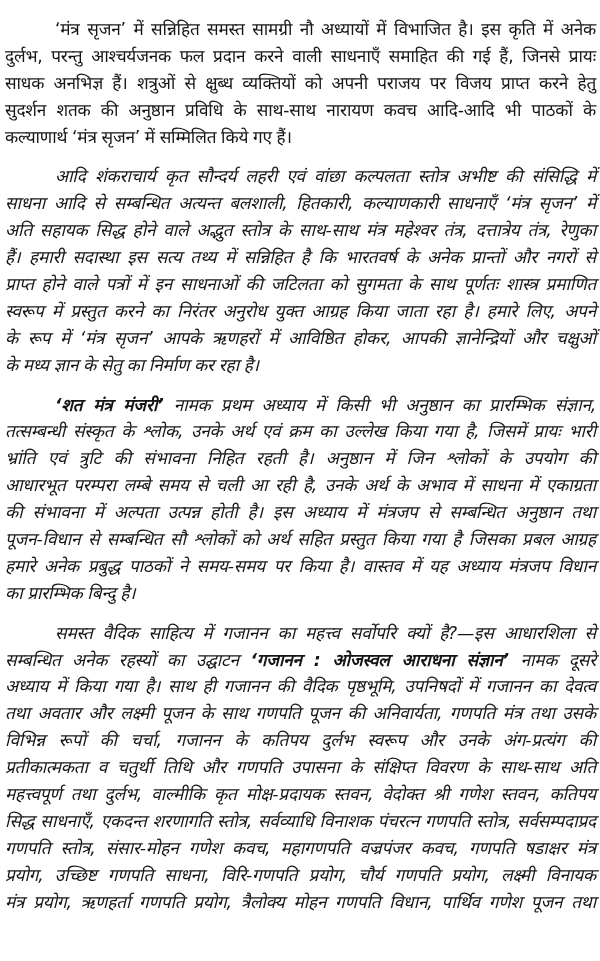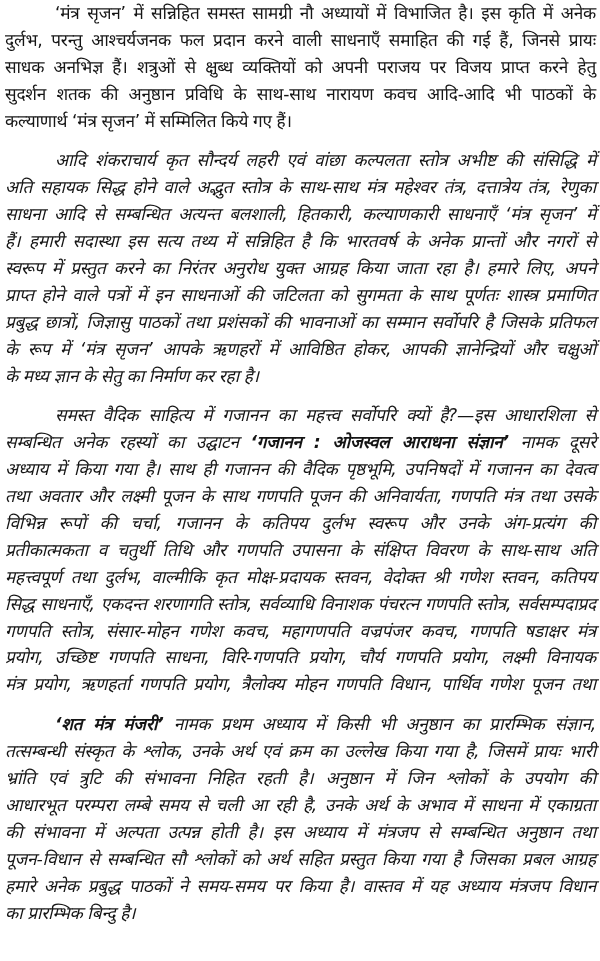--- a/index.html
+++ b/index.html
@@ -5,21 +5,21 @@
   html, body { margin:0; padding:0; }
   body {
     width:600px; height:961px; overflow:hidden;
     background:#ffffff;
     color:#151515;
     font-family:"DejaVu Sans", sans-serif;
   }
   .page {
     position:relative;
     width:600px; height:961px;
-    padding:0 4px 0 5px;
+    padding:16px 4px 0 5px;
     box-sizing:border-box;
   }
   .para { margin:0; }
   .para + .para { margin-top:13px;font-style:italic; }
   .line {
     display:block;
     font-size:17.2px;
     line-height:26.9px;
     height:26.9px;
     white-space:nowrap;
@@ -40,48 +40,47 @@
   <div class="para">
     <span class="line indent">‘मंत्र सृजन’ में सन्निहित समस्त सामग्री नौ अध्यायों में विभाजित है। इस कृति में अनेक</span>
     <span class="line">दुर्लभ, परन्तु आश्चर्यजनक फल प्रदान करने वाली साधनाएँ समाहित की गई हैं, जिनसे प्रायः</span>
     <span class="line">साधक अनभिज्ञ हैं। शत्रुओं से क्षुब्ध व्यक्तियों को अपनी पराजय पर विजय प्राप्त करने हेतु</span>
     <span class="line">सुदर्शन शतक की अनुष्ठान प्रविधि के साथ-साथ नारायण कवच आदि-आदि भी पाठकों के</span>
     <span class="line last">कल्याणार्थ ‘मंत्र सृजन’ में सम्मिलित किये गए हैं।</span>
   </div>
 
   <div class="para">
     <span class="line indent">आदि शंकराचार्य कृत सौन्दर्य लहरी एवं वांछा कल्पलता स्तोत्र अभीष्ट की संसिद्धि में</span>
+    <span class="line">साधना आदि से सम्बन्धित अत्यन्त बलशाली, हितकारी, कल्याणकारी साधनाएँ ‘मंत्र सृजन’ में</span>
     <span class="line">अति सहायक सिद्ध होने वाले अद्भुत स्तोत्र के साथ-साथ मंत्र महेश्वर तंत्र, दत्तात्रेय तंत्र, रेणुका</span>
-    <span class="line">साधना आदि से सम्बन्धित अत्यन्त बलशाली, हितकारी, कल्याणकारी साधनाएँ ‘मंत्र सृजन’ में</span>
     <span class="line">हैं। हमारी सदास्था इस सत्य तथ्य में सन्निहित है कि भारतवर्ष के अनेक प्रान्तों और नगरों से</span>
+    <span class="line">प्राप्त होने वाले पत्रों में इन साधनाओं की जटिलता को सुगमता के साथ पूर्णतः शास्त्र प्रमाणित</span>
     <span class="line">स्वरूप में प्रस्तुत करने का निरंतर अनुरोध युक्त आग्रह किया जाता रहा है। हमारे लिए, अपने</span>
-    <span class="line">प्राप्त होने वाले पत्रों में इन साधनाओं की जटिलता को सुगमता के साथ पूर्णतः शास्त्र प्रमाणित</span>
-    <span class="line">प्रबुद्ध छात्रों, जिज्ञासु पाठकों तथा प्रशंसकों की भावनाओं का सम्मान सर्वोपरि है जिसके प्रतिफल</span>
     <span class="line">के रूप में ‘मंत्र सृजन’ आपके ऋणहरों में आविष्ठित होकर, आपकी ज्ञानेन्द्रियों और चक्षुओं</span>
     <span class="line last">के मध्य ज्ञान के सेतु का निर्माण कर रहा है।</span>
+  </div>
+
+  <div class="para">
+    <span class="line indent"><span class="b">‘शत मंत्र मंजरी’</span><span> नामक प्रथम अध्याय में किसी भी अनुष्ठान का प्रारम्भिक संज्ञान,</span></span>
+    <span class="line">तत्सम्बन्धी संस्कृत के श्लोक, उनके अर्थ एवं क्रम का उल्लेख किया गया है, जिसमें प्रायः भारी</span>
+    <span class="line">भ्रांति एवं त्रुटि की संभावना निहित रहती है। अनुष्ठान में जिन श्लोकों के उपयोग की</span>
+    <span class="line">आधारभूत परम्परा लम्बे समय से चली आ रही है, उनके अर्थ के अभाव में साधना में एकाग्रता</span>
+    <span class="line">की संभावना में अल्पता उत्पन्न होती है। इस अध्याय में मंत्रजप से सम्बन्धित अनुष्ठान तथा</span>
+    <span class="line">पूजन-विधान से सम्बन्धित सौ श्लोकों को अर्थ सहित प्रस्तुत किया गया है जिसका प्रबल आग्रह</span>
+    <span class="line">हमारे अनेक प्रबुद्ध पाठकों ने समय-समय पर किया है। वास्तव में यह अध्याय मंत्रजप विधान</span>
+    <span class="line last">का प्रारम्भिक बिन्दु है।</span>
   </div>
 
   <div class="para">
     <span class="line indent">समस्त वैदिक साहित्य में गजानन का महत्त्व सर्वोपरि क्यों है?—इस आधारशिला से</span>
     <span class="line"><span>सम्बन्धित अनेक रहस्यों का उद्घाटन </span><span class="b">‘गजानन : ओजस्वल आराधना संज्ञान’</span><span> नामक दूसरे</span></span>
     <span class="line">अध्याय में किया गया है। साथ ही गजानन की वैदिक पृष्ठभूमि, उपनिषदों में गजानन का देवत्व</span>
     <span class="line">तथा अवतार और लक्ष्मी पूजन के साथ गणपति पूजन की अनिवार्यता, गणपति मंत्र तथा उसके</span>
     <span class="line">विभिन्न रूपों की चर्चा, गजानन के कतिपय दुर्लभ स्वरूप और उनके अंग-प्रत्यंग की</span>
     <span class="line">प्रतीकात्मकता व चतुर्थी तिथि और गणपति उपासना के संक्षिप्त विवरण के साथ-साथ अति</span>
     <span class="line">महत्त्वपूर्ण तथा दुर्लभ, वाल्मीकि कृत मोक्ष-प्रदायक स्तवन, वेदोक्त श्री गणेश स्तवन, कतिपय</span>
     <span class="line">सिद्ध साधनाएँ, एकदन्त शरणागति स्तोत्र, सर्वव्याधि विनाशक पंचरत्न गणपति स्तोत्र, सर्वसम्पदाप्रद</span>
     <span class="line">गणपति स्तोत्र, संसार-मोहन गणेश कवच, महागणपति वज्रपंजर कवच, गणपति षडाक्षर मंत्र</span>
     <span class="line">प्रयोग, उच्छिष्ट गणपति साधना, विरि-गणपति प्रयोग, चौर्य गणपति प्रयोग, लक्ष्मी विनायक</span>
     <span class="line">मंत्र प्रयोग, ऋणहर्ता गणपति प्रयोग, त्रैलोक्य मोहन गणपति विधान, पार्थिव गणेश पूजन तथा</span>
   </div>
 
-  <div class="para">
-    <span class="line indent"><span class="b">‘शत मंत्र मंजरी’</span><span> नामक प्रथम अध्याय में किसी भी अनुष्ठान का प्रारम्भिक संज्ञान,</span></span>
-    <span class="line">तत्सम्बन्धी संस्कृत के श्लोक, उनके अर्थ एवं क्रम का उल्लेख किया गया है, जिसमें प्रायः भारी</span>
-    <span class="line">भ्रांति एवं त्रुटि की संभावना निहित रहती है। अनुष्ठान में जिन श्लोकों के उपयोग की</span>
-    <span class="line">आधारभूत परम्परा लम्बे समय से चली आ रही है, उनके अर्थ के अभाव में साधना में एकाग्रता</span>
-    <span class="line">की संभावना में अल्पता उत्पन्न होती है। इस अध्याय में मंत्रजप से सम्बन्धित अनुष्ठान तथा</span>
-    <span class="line">पूजन-विधान से सम्बन्धित सौ श्लोकों को अर्थ सहित प्रस्तुत किया गया है जिसका प्रबल आग्रह</span>
-    <span class="line">हमारे अनेक प्रबुद्ध पाठकों ने समय-समय पर किया है। वास्तव में यह अध्याय मंत्रजप विधान</span>
-    <span class="line last">का प्रारम्भिक बिन्दु है।</span>
-  </div>
-
 </div>
 
 </body></html>

